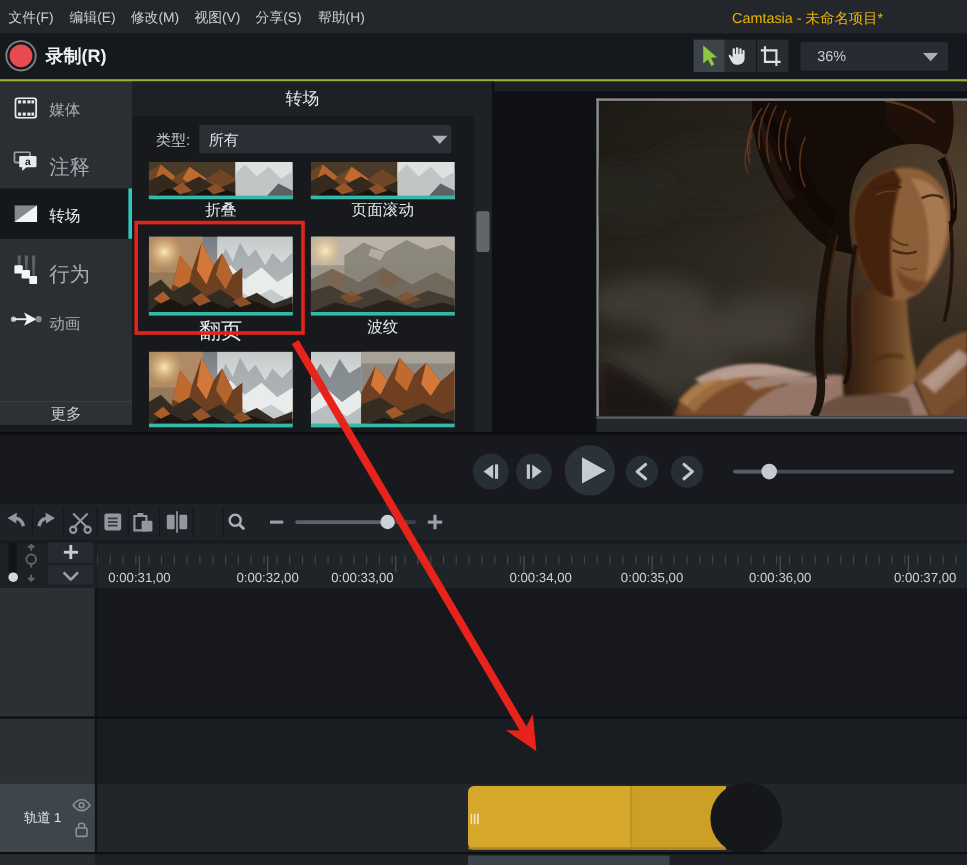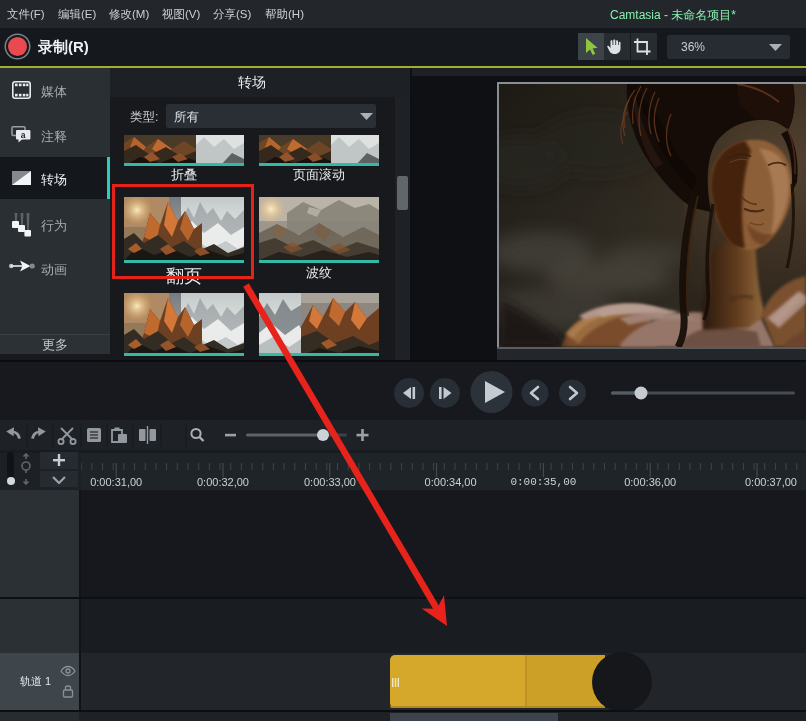--- a/index.html
+++ b/index.html
@@ -9,21 +9,21 @@
 </head>
 <body>
 
 <div class="abs" style="left:0;top:0;width:806px;height:28px;background:#23272c;"></div>
 <div class="abs" style="left:7px;top:7px;font-size:11.5px;color:#ccd1d5;">文件(F)</div>
 <div class="abs" style="left:58px;top:7px;font-size:11.5px;color:#ccd1d5;">编辑(E)</div>
 <div class="abs" style="left:109px;top:7px;font-size:11.5px;color:#ccd1d5;">修改(M)</div>
 <div class="abs" style="left:162px;top:7px;font-size:11.5px;color:#ccd1d5;">视图(V)</div>
 <div class="abs" style="left:213px;top:7px;font-size:11.5px;color:#ccd1d5;">分享(S)</div>
 <div class="abs" style="left:265px;top:7px;font-size:11.5px;color:#ccd1d5;">帮助(H)</div>
-<div class="abs" style="left:610px;top:7px;font-size:12px;color:#86efac;">Camtasia - 未命名项目*</div>
+<div class="abs" style="left:610px;top:7px;font-size:12px;color:#eab308;">Camtasia - 未命名项目*</div>
 
 <div class="abs" style="left:0;top:28px;width:806px;height:38px;background:#15181c;"></div>
 <div class="abs" style="left:8px;top:37px;width:19px;height:19px;border-radius:50%;background:#e84a50;box-shadow:0 0 0 2px #15181c,0 0 0 3.5px #7e8387;"></div>
 <div class="abs" style="left:38px;top:38px;font-size:15px;font-weight:700;color:#eef1f3;text-align:center;">录制(R)</div>
 
 <div class="abs" style="left:578px;top:33px;width:26px;height:27px;background:#3d4449;"></div>
 <div class="abs" style="left:604px;top:33px;width:26px;height:27px;background:#272c31;"></div>
 <div class="abs" style="left:631px;top:33px;width:26px;height:27px;background:#272c31;"></div>
 <svg class="abs" style="left:578px;top:33px;" width="80" height="27" viewBox="0 0 80 27">
   <path d="M8 5 L8 20 L12 16.5 L14.7 22 L17.3 20.7 L14.6 15.4 L19.5 14.8 Z" fill="#8ec63f"></path>
@@ -63,37 +63,37 @@
 </svg>
 <div class="abs" style="left:41px;top:83px;font-size:13px;color:#a6acb1;text-align:right;">媒体</div>
 <svg class="abs" style="left:11px;top:126px;" width="20" height="17" viewBox="0 0 20 17">
   <rect x="1" y="0.8" width="13" height="8.6" rx="1" fill="none" stroke="#9aa0a5" stroke-width="1.5"></rect>
   <g>
     <rect x="5" y="4" width="14.4" height="9.4" rx="1" fill="#e8ebee"></rect>
     <path d="M7.5 13 L7.5 16.6 L11.5 13Z" fill="#e8ebee"></path>
     <text x="12.2" y="11.6" font-size="8.5" font-weight="700" fill="#1a1d21" text-anchor="middle" font-family="Liberation Sans">a</text>
   </g>
 </svg>
-<div class="abs" style="left:41px;top:128px;font-size:13px;color:#a6acb1;">注释</div>
+<div class="abs" style="left:41px;top:128px;font-size:17px;color:#a6acb1;">注释</div>
 <svg class="abs" style="left:12px;top:171px;" width="19" height="14" viewBox="0 0 19 14">
   <path d="M0 0 H19 V14 H0 Z" fill="#84898e"></path>
   <path d="M19 0 V14 H0 Z" fill="#f2f4f6"></path>
 </svg>
 <div class="abs" style="left:41px;top:171px;font-size:13px;color:#eef1f3;">转场</div>
 <svg class="abs" style="left:11px;top:212px;" width="20" height="25" viewBox="0 0 20 25">
   <g>
     <path d="M3.5 1 L6.5 1 L5.8 10 L4.2 10 Z" fill="#5c6166"></path>
     <path d="M9.5 1 L12.5 1 L11.8 14 L10.2 14 Z" fill="#5c6166"></path>
     <path d="M15.5 1 L18.5 1 L17.8 19 L16.2 19 Z" fill="#5c6166"></path>
     <rect x="1" y="9" width="7" height="7" rx="1" fill="#f2f4f6"></rect>
     <rect x="7" y="13" width="7" height="7" rx="1" fill="#f2f4f6"></rect>
     <rect x="13.4" y="18" width="6.6" height="6.6" rx="1" fill="#f2f4f6"></rect>
   </g>
 </svg>
-<div class="abs" style="left:41px;top:217px;font-size:13px;color:#a6acb1;">行为</div>
+<div class="abs" style="left:41px;top:217px;font-size:17px;color:#a6acb1;">行为</div>
 <svg class="abs" style="left:9px;top:260px;" width="26" height="12" viewBox="0 0 26 12">
   <circle cx="2.2" cy="6" r="2.2" fill="#bfc4c8"></circle>
   <rect x="2" y="5.2" width="12" height="1.6" fill="#e8ebee"></rect>
   <path d="M11 0.5 L21.5 6 L11 11.5 L13.5 6 Z" fill="#f2f4f6"></path>
   <circle cx="23.2" cy="6" r="2.6" fill="#84898e"></circle>
 </svg>
 <div class="abs" style="left:41px;top:261px;font-size:13px;color:#a6acb1;">动画</div>
 
 <div class="abs" style="left:0;top:334px;width:110px;height:20px;background:#2c3136;border-top:1px solid #3a3f44;"></div>
 <div class="abs" style="left:42px;top:336px;font-size:13px;color:#c3c8cc;">更多</div>
@@ -534,23 +534,23 @@
       <line x1="142.0" y1="13" x2="142.0" y2="27" stroke="#4a5056"></line>
       <line x1="248.8" y1="13" x2="248.8" y2="27" stroke="#4a5056"></line>
       <line x1="355.6" y1="13" x2="355.6" y2="27" stroke="#4a5056"></line>
       <line x1="462.4" y1="13" x2="462.4" y2="27" stroke="#4a5056"></line>
       <line x1="569.2" y1="13" x2="569.2" y2="27" stroke="#4a5056"></line>
       <line x1="676.0" y1="13" x2="676.0" y2="27" stroke="#4a5056"></line>
     </g>
 </svg>
 <div class="abs" style="left:76.2px;top:476px;width:80px;text-align:center;font-size:11px;color:#ccd1d5;">0:00:31,00</div>
 <div class="abs" style="left:183.0px;top:476px;width:80px;text-align:center;font-size:11px;color:#ccd1d5;">0:00:32,00</div>
-<div class="abs" style="left:276px;top:476px;width:80px;text-align:right;font-size:11px;color:#ccd1d5;">0:00:33,00</div>
+<div class="abs" style="left:276px;top:476px;width:80px;text-align:left;font-size:11px;color:#ccd1d5;">0:00:33,00</div>
 <div class="abs" style="left:396.6px;top:476px;width:80px;text-align:right;font-size:11px;color:#ccd1d5;">0:00:34,00</div>
-<div class="abs" style="left:503.4px;top:476px;width:80px;text-align:center;font-size:11px;color:#ccd1d5;font-family:Liberation Mono, monospace;">0:00:35,00</div>
+<div class="abs" style="left:503.4px;top:476px;width:80px;text-align:center;font-size:11px;color:#ccd1d5;">0:00:35,00</div>
 <div class="abs" style="left:610.2px;top:476px;width:80px;text-align:center;font-size:11px;color:#ccd1d5;">0:00:36,00</div>
 <div class="abs" style="left:717.0px;top:476px;width:80px;text-align:right;font-size:11px;color:#ccd1d5;">0:00:37,00</div>
 
 <div class="abs" style="left:0;top:490px;width:79px;height:163px;background:#2b3035;"></div>
 <div class="abs" style="left:79px;top:490px;width:2px;height:220px;background:#101317;"></div>
 <div class="abs" style="left:81px;top:490px;width:725px;height:107px;background:#16181d;"></div>
 <div class="abs" style="left:0;top:597px;width:806px;height:2px;background:#0d0f13;"></div>
 <div class="abs" style="left:81px;top:599px;width:725px;height:54px;background:#191c21;"></div>
 
 <div class="abs" style="left:0;top:653px;width:79px;height:57px;background:#3e464c;"></div>

